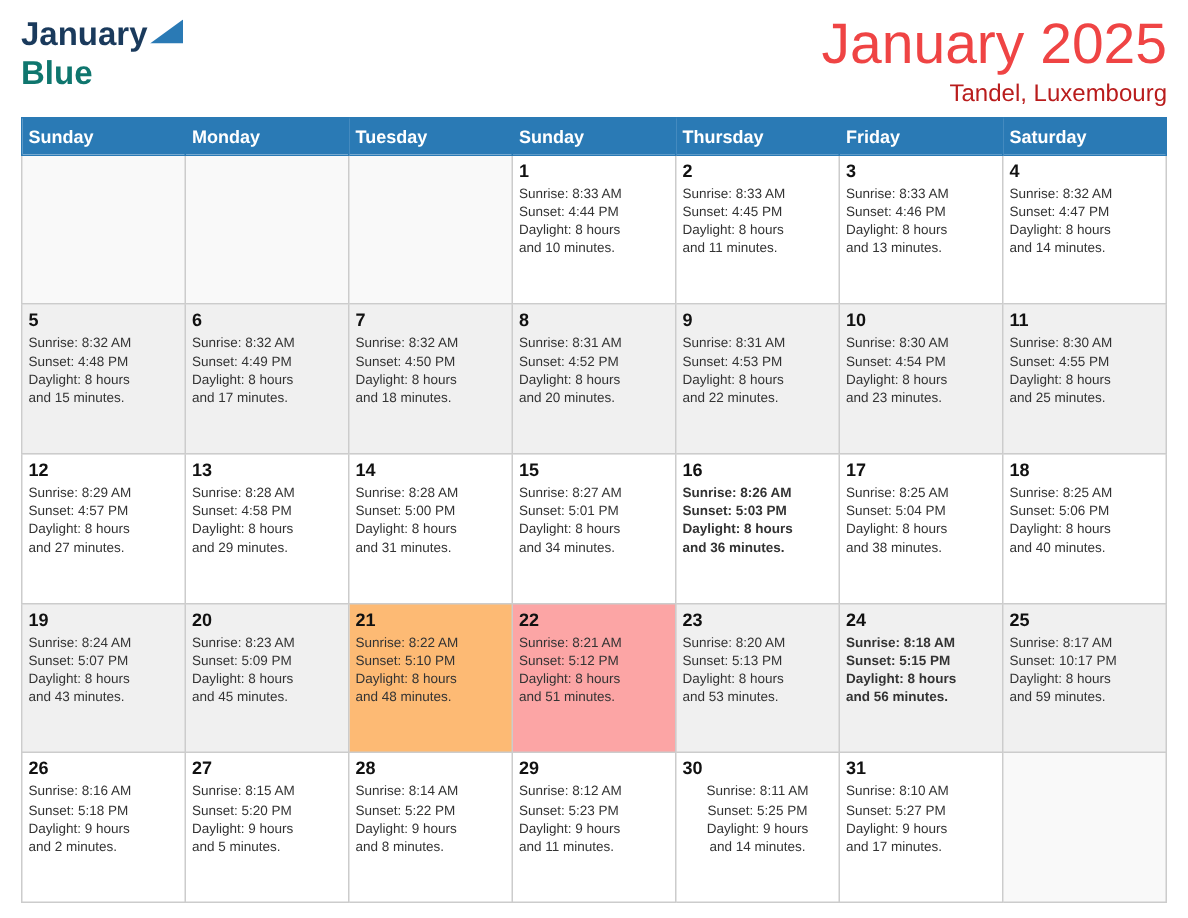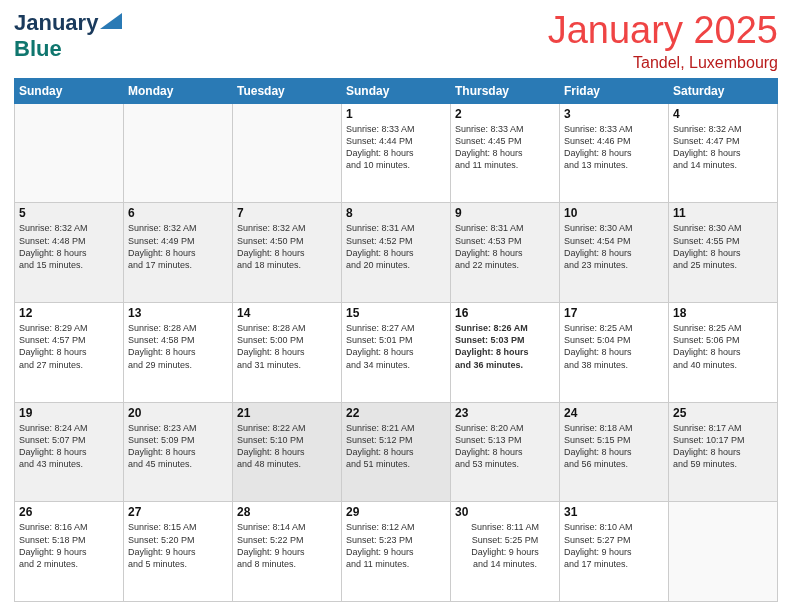--- a/index.html
+++ b/index.html
@@ -265,44 +265,44 @@
 Daylight: 8 hours
 and 43 minutes.</div>
           </td>
           <td style="background: rgb(240, 240, 240);">
             <div class="day-num">20</div>
             <div class="day-info" style="white-space: pre-line;">Sunrise: 8:23 AM
 Sunset: 5:09 PM
 Daylight: 8 hours
 and 45 minutes.</div>
           </td>
-          <td style="background: #e5e5e5;">
+          <td style="background: #fdba74;">
             <div class="day-num">21</div>
             <div class="day-info" style="white-space: pre-line;">Sunrise: 8:22 AM
 Sunset: 5:10 PM
 Daylight: 8 hours
 and 48 minutes.</div>
           </td>
-          <td style="background: #e5e5e5;">
+          <td style="background: #fca5a5;">
             <div class="day-num">22</div>
             <div class="day-info" style="white-space: pre-line;">Sunrise: 8:21 AM
 Sunset: 5:12 PM
 Daylight: 8 hours
 and 51 minutes.</div>
           </td>
           <td style="background: rgb(240, 240, 240);">
             <div class="day-num">23</div>
             <div class="day-info" style="white-space: pre-line;">Sunrise: 8:20 AM
 Sunset: 5:13 PM
 Daylight: 8 hours
 and 53 minutes.</div>
           </td>
           <td style="background: rgb(240, 240, 240);">
             <div class="day-num">24</div>
-            <div class="day-info" style="white-space: pre-line;">Sunrise: 8:18 AM
+            <div class="day-info" style="white-space: pre-line; font-weight: bold;">Sunrise: 8:18 AM
 Sunset: 5:15 PM
 Daylight: 8 hours
 and 56 minutes.</div>
           </td>
           <td style="background: rgb(240, 240, 240);">
             <div class="day-num">25</div>
             <div class="day-info" style="white-space: pre-line;">Sunrise: 8:17 AM
 Sunset: 10:17 PM
 Daylight: 8 hours
 and 59 minutes.</div>

